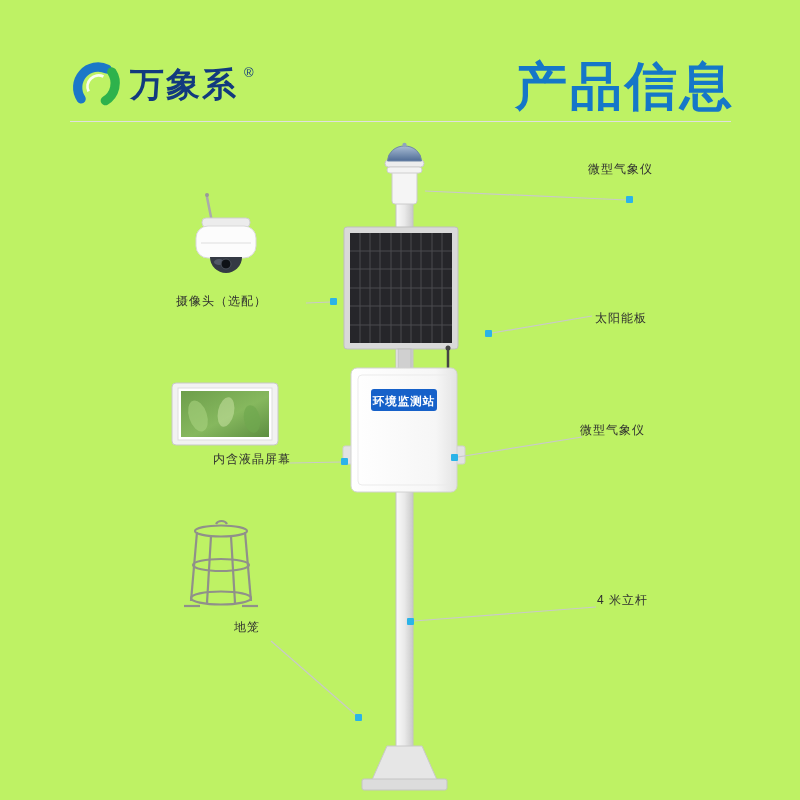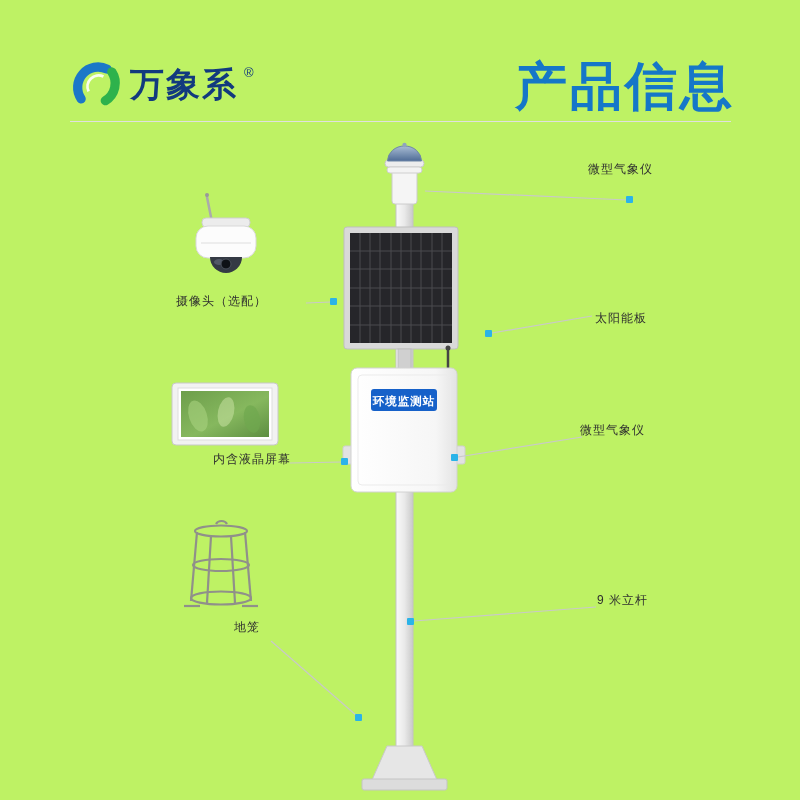--- a/index.html
+++ b/index.html
@@ -215,18 +215,18 @@
       <rect x="407" y="618" width="7" height="7" rx="1"></rect>
       <rect x="330" y="298" width="7" height="7" rx="1"></rect>
       <rect x="341" y="458" width="7" height="7" rx="1"></rect>
       <rect x="355" y="714" width="7" height="7" rx="1"></rect>
     </g>
   </svg>
 
   <div class="callout-label lbl-weather">微型气象仪</div>
   <div class="callout-label lbl-solar">太阳能板</div>
   <div class="callout-label lbl-enclosure">微型气象仪</div>
-  <div class="callout-label lbl-pole">9 米立杆</div>
+  <div class="callout-label lbl-pole">4 米立杆</div>
   <div class="callout-label lbl-camera">摄像头（选配）</div>
   <div class="callout-label lbl-screen">内含液晶屏幕</div>
   <div class="callout-label lbl-cage">地笼</div>
 
 </div>
 
 </body></html>

